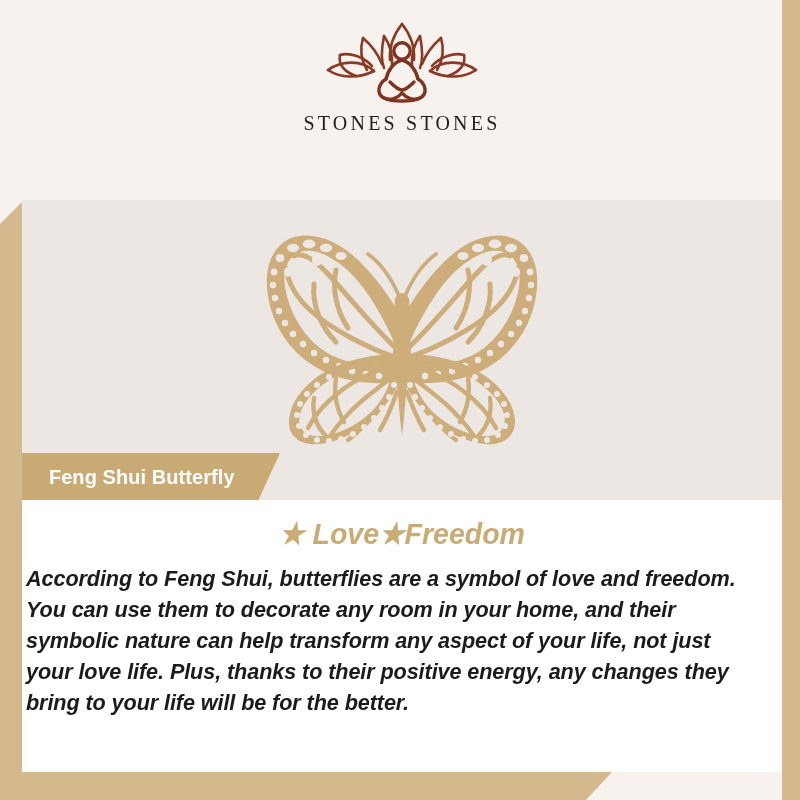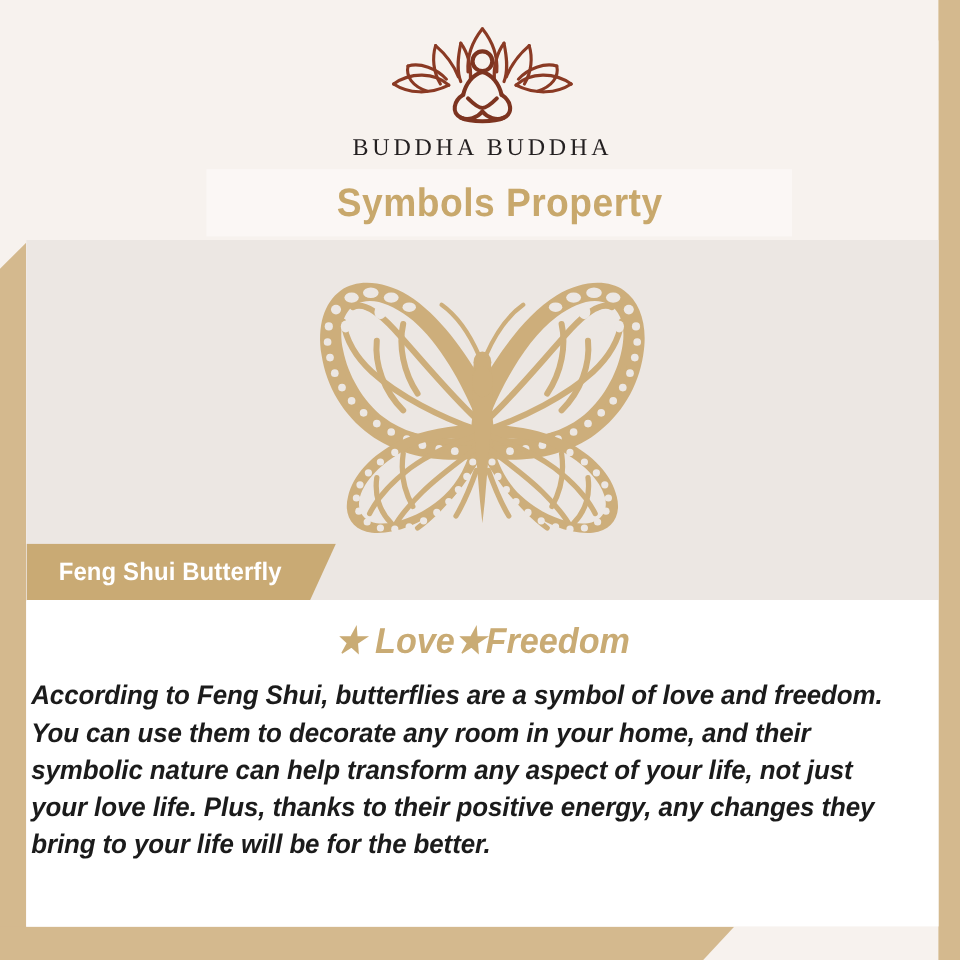--- a/index.html
+++ b/index.html
@@ -177,26 +177,23 @@
           <path d="M88 44 C80 46 74 54 72 63"></path>
           <path d="M88 44 C96 46 102 54 104 63"></path>
           <path d="M72 63 C64 68 62 78 70 82 C76 85 84 82 88 77"></path>
           <path d="M104 63 C112 68 114 78 106 82 C100 85 92 82 88 77"></path>
 
           <path d="M76 66 C82 72 86 74 88 74 C90 74 94 72 100 66"></path>
 
           <path d="M70 82 C78 86 98 86 106 82"></path>
         </g>
       </svg>
-      <div class="logo-word">BUDDHA BUDDHA</div>
+      <div class="logo-word">STONES STONES</div>
     </div>
 
-    <div class="title-band">
-      <div class="title-text">Symbols Property</div>
-    </div>
 
     <div class="stage">
       <svg class="butterfly" viewBox="0 0 372 228">
         <g fill="#cdae7b">
 
           <path d="M186 96 C172 72 150 40 124 24 C104 12 82 10 68 20
                    C54 30 48 50 52 74 C56 100 70 124 92 140
                    C116 158 152 164 180 160 L186 150 Z
                    M176 142 C150 146 122 140 104 126
                    C86 112 74 90 70 70 C66 52 70 38 80 32

